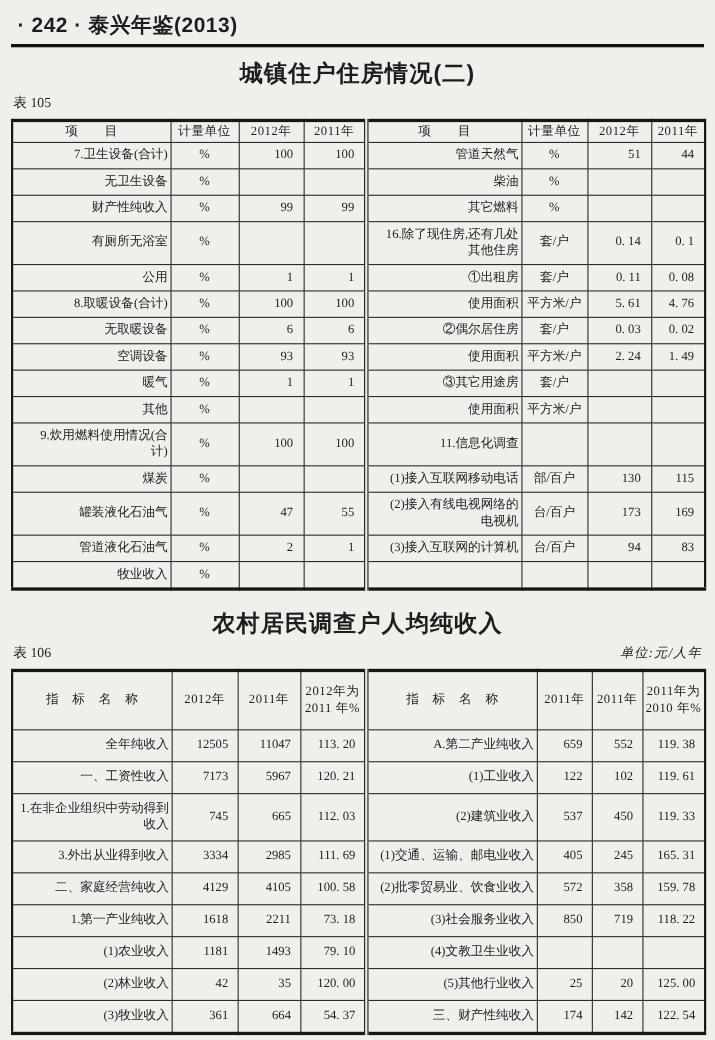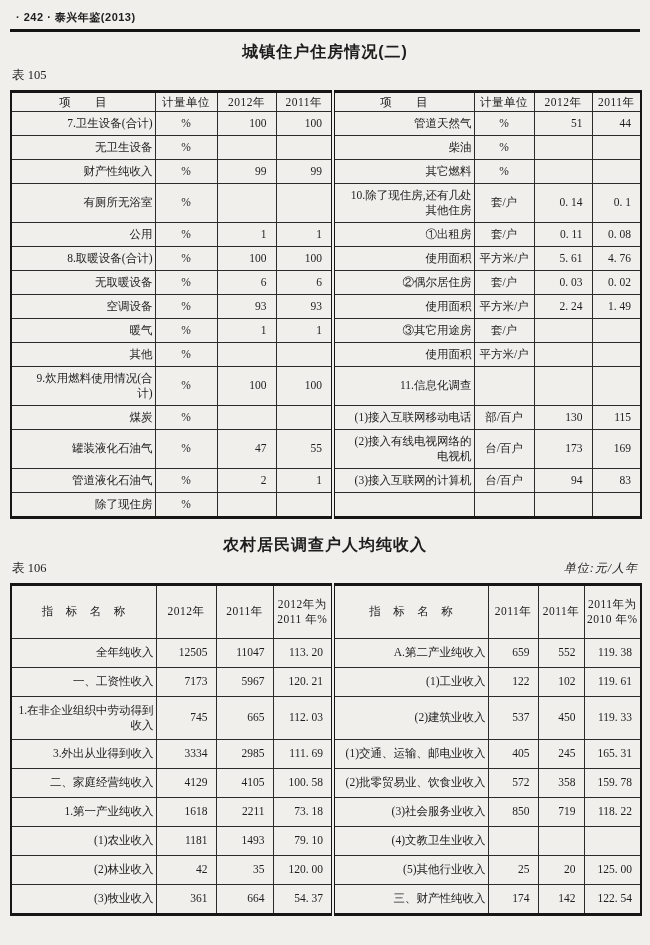--- a/index.html
+++ b/index.html
@@ -8,30 +8,30 @@
     background:#f0efec;
     color:#1d1d1d;
     font-family:"Liberation Serif","DejaVu Serif",serif;
     overflow:hidden;
   }
   .page{padding:8px 10px 0 10px;width:630px;}
 
   
   .running-head{
     font-family:"Liberation Sans","DejaVu Sans",sans-serif;
-    font-weight:bold;font-size:11px;
+    font-weight:bold;font-size:19px;
     padding:2px 0 4px 6px;letter-spacing:.5px;
   }
   .head-rule{height:3px;background:#141414;margin-bottom:6px;}
 
   
   .table-title{
     text-align:center;
     font-family:"Liberation Sans","DejaVu Sans",sans-serif;
-    font-weight:bold;font-size:16px;letter-spacing:1px;
+    font-weight:bold;font-size:21px;letter-spacing:1px;
     margin:10px 0 4px 0;
   }
   .table-meta{
     display:flex;justify-content:space-between;align-items:center;
     font-size:12.5px;margin:2px 2px 6px 2px;
   }
   .unit-note{font-style:italic;font-size:12px;letter-spacing:1px;margin-left:36px;}
 
   
   table{
@@ -132,21 +132,21 @@
           <td>　其它燃料</td>
           <td>%</td>
           <td></td>
           <td></td>
         </tr>
         <tr>
           <td>　有厕所无浴室</td>
           <td>%</td>
           <td></td>
           <td></td>
-          <td>10.除了现住房,还有几处其他住房</td>
+          <td>16.除了现住房,还有几处其他住房</td>
           <td>套/户</td>
           <td>0. 14</td>
           <td>0. 1</td>
         </tr>
         <tr>
           <td>　公用</td>
           <td>%</td>
           <td>1</td>
           <td>1</td>
           <td>　①出租房</td>
@@ -238,21 +238,21 @@
           <td>　管道液化石油气</td>
           <td>%</td>
           <td>2</td>
           <td>1</td>
           <td>(3)接入互联网的计算机</td>
           <td>台/百户</td>
           <td>94</td>
           <td>83</td>
         </tr>
         <tr>
-          <td>　除了现住房</td>
+          <td>　牧业收入</td>
           <td>%</td>
           <td></td>
           <td></td>
           <td></td>
           <td></td>
           <td></td>
           <td></td>
         </tr>
       </tbody>
   </table>

